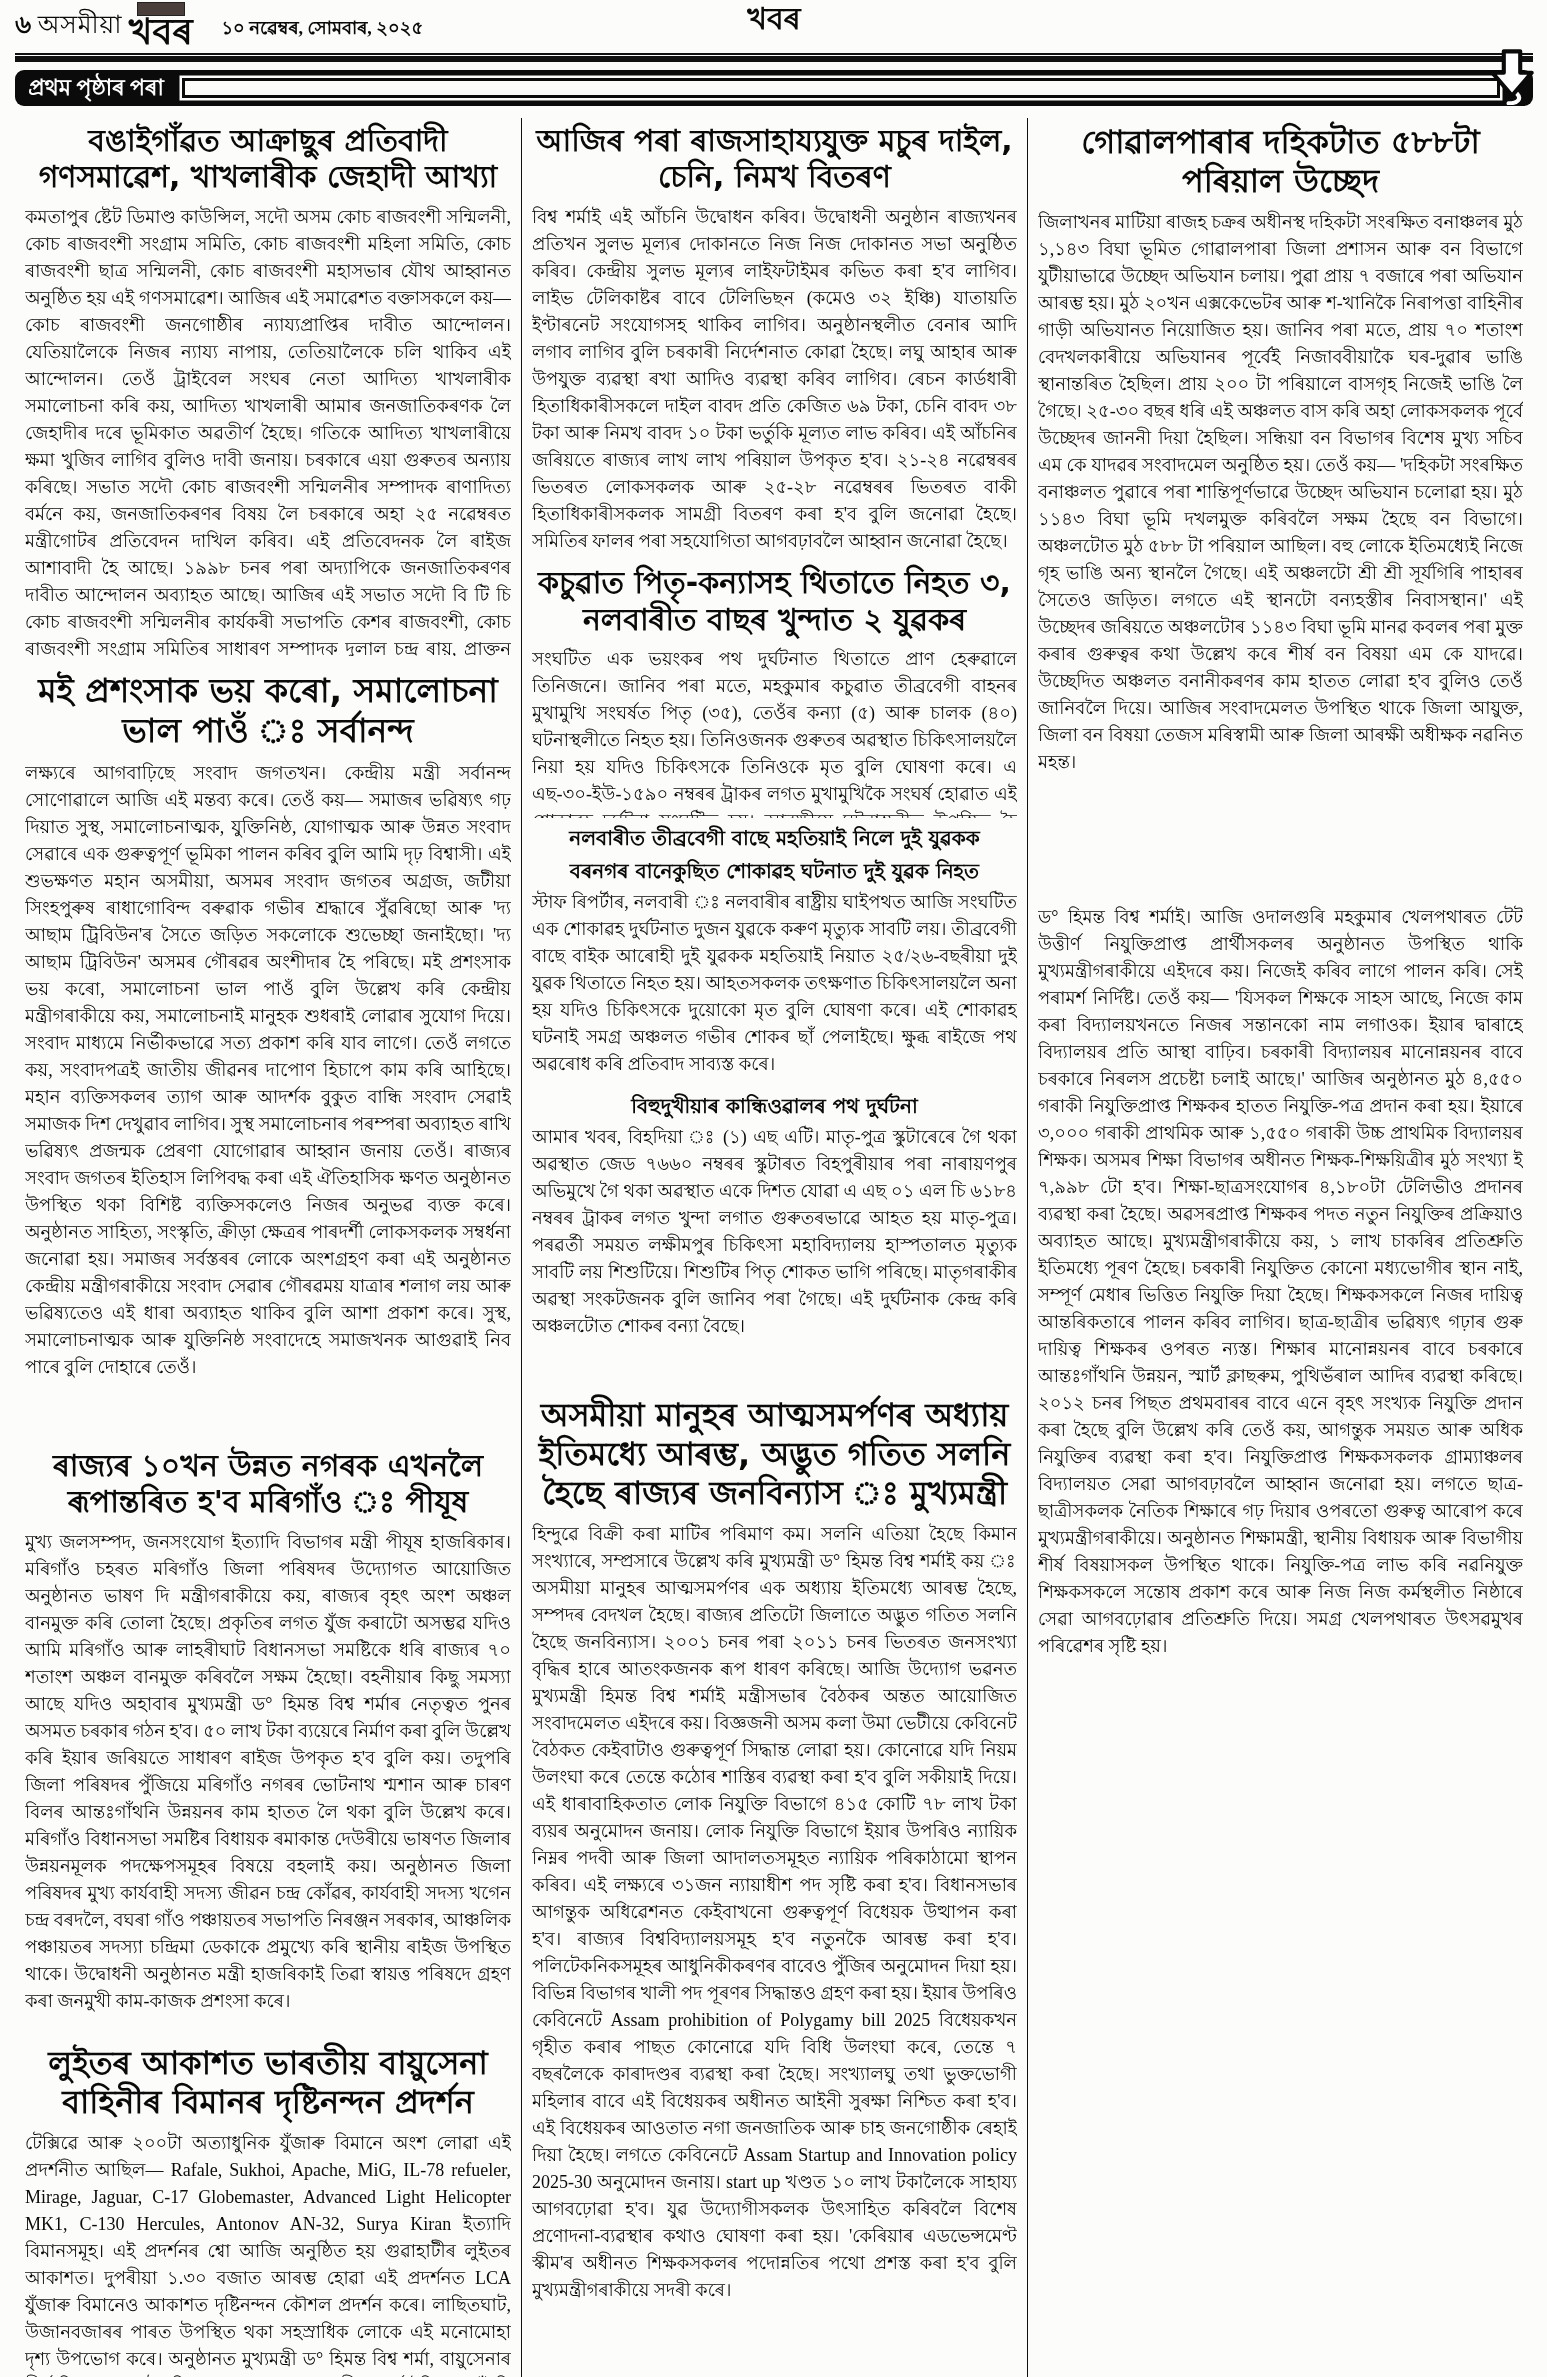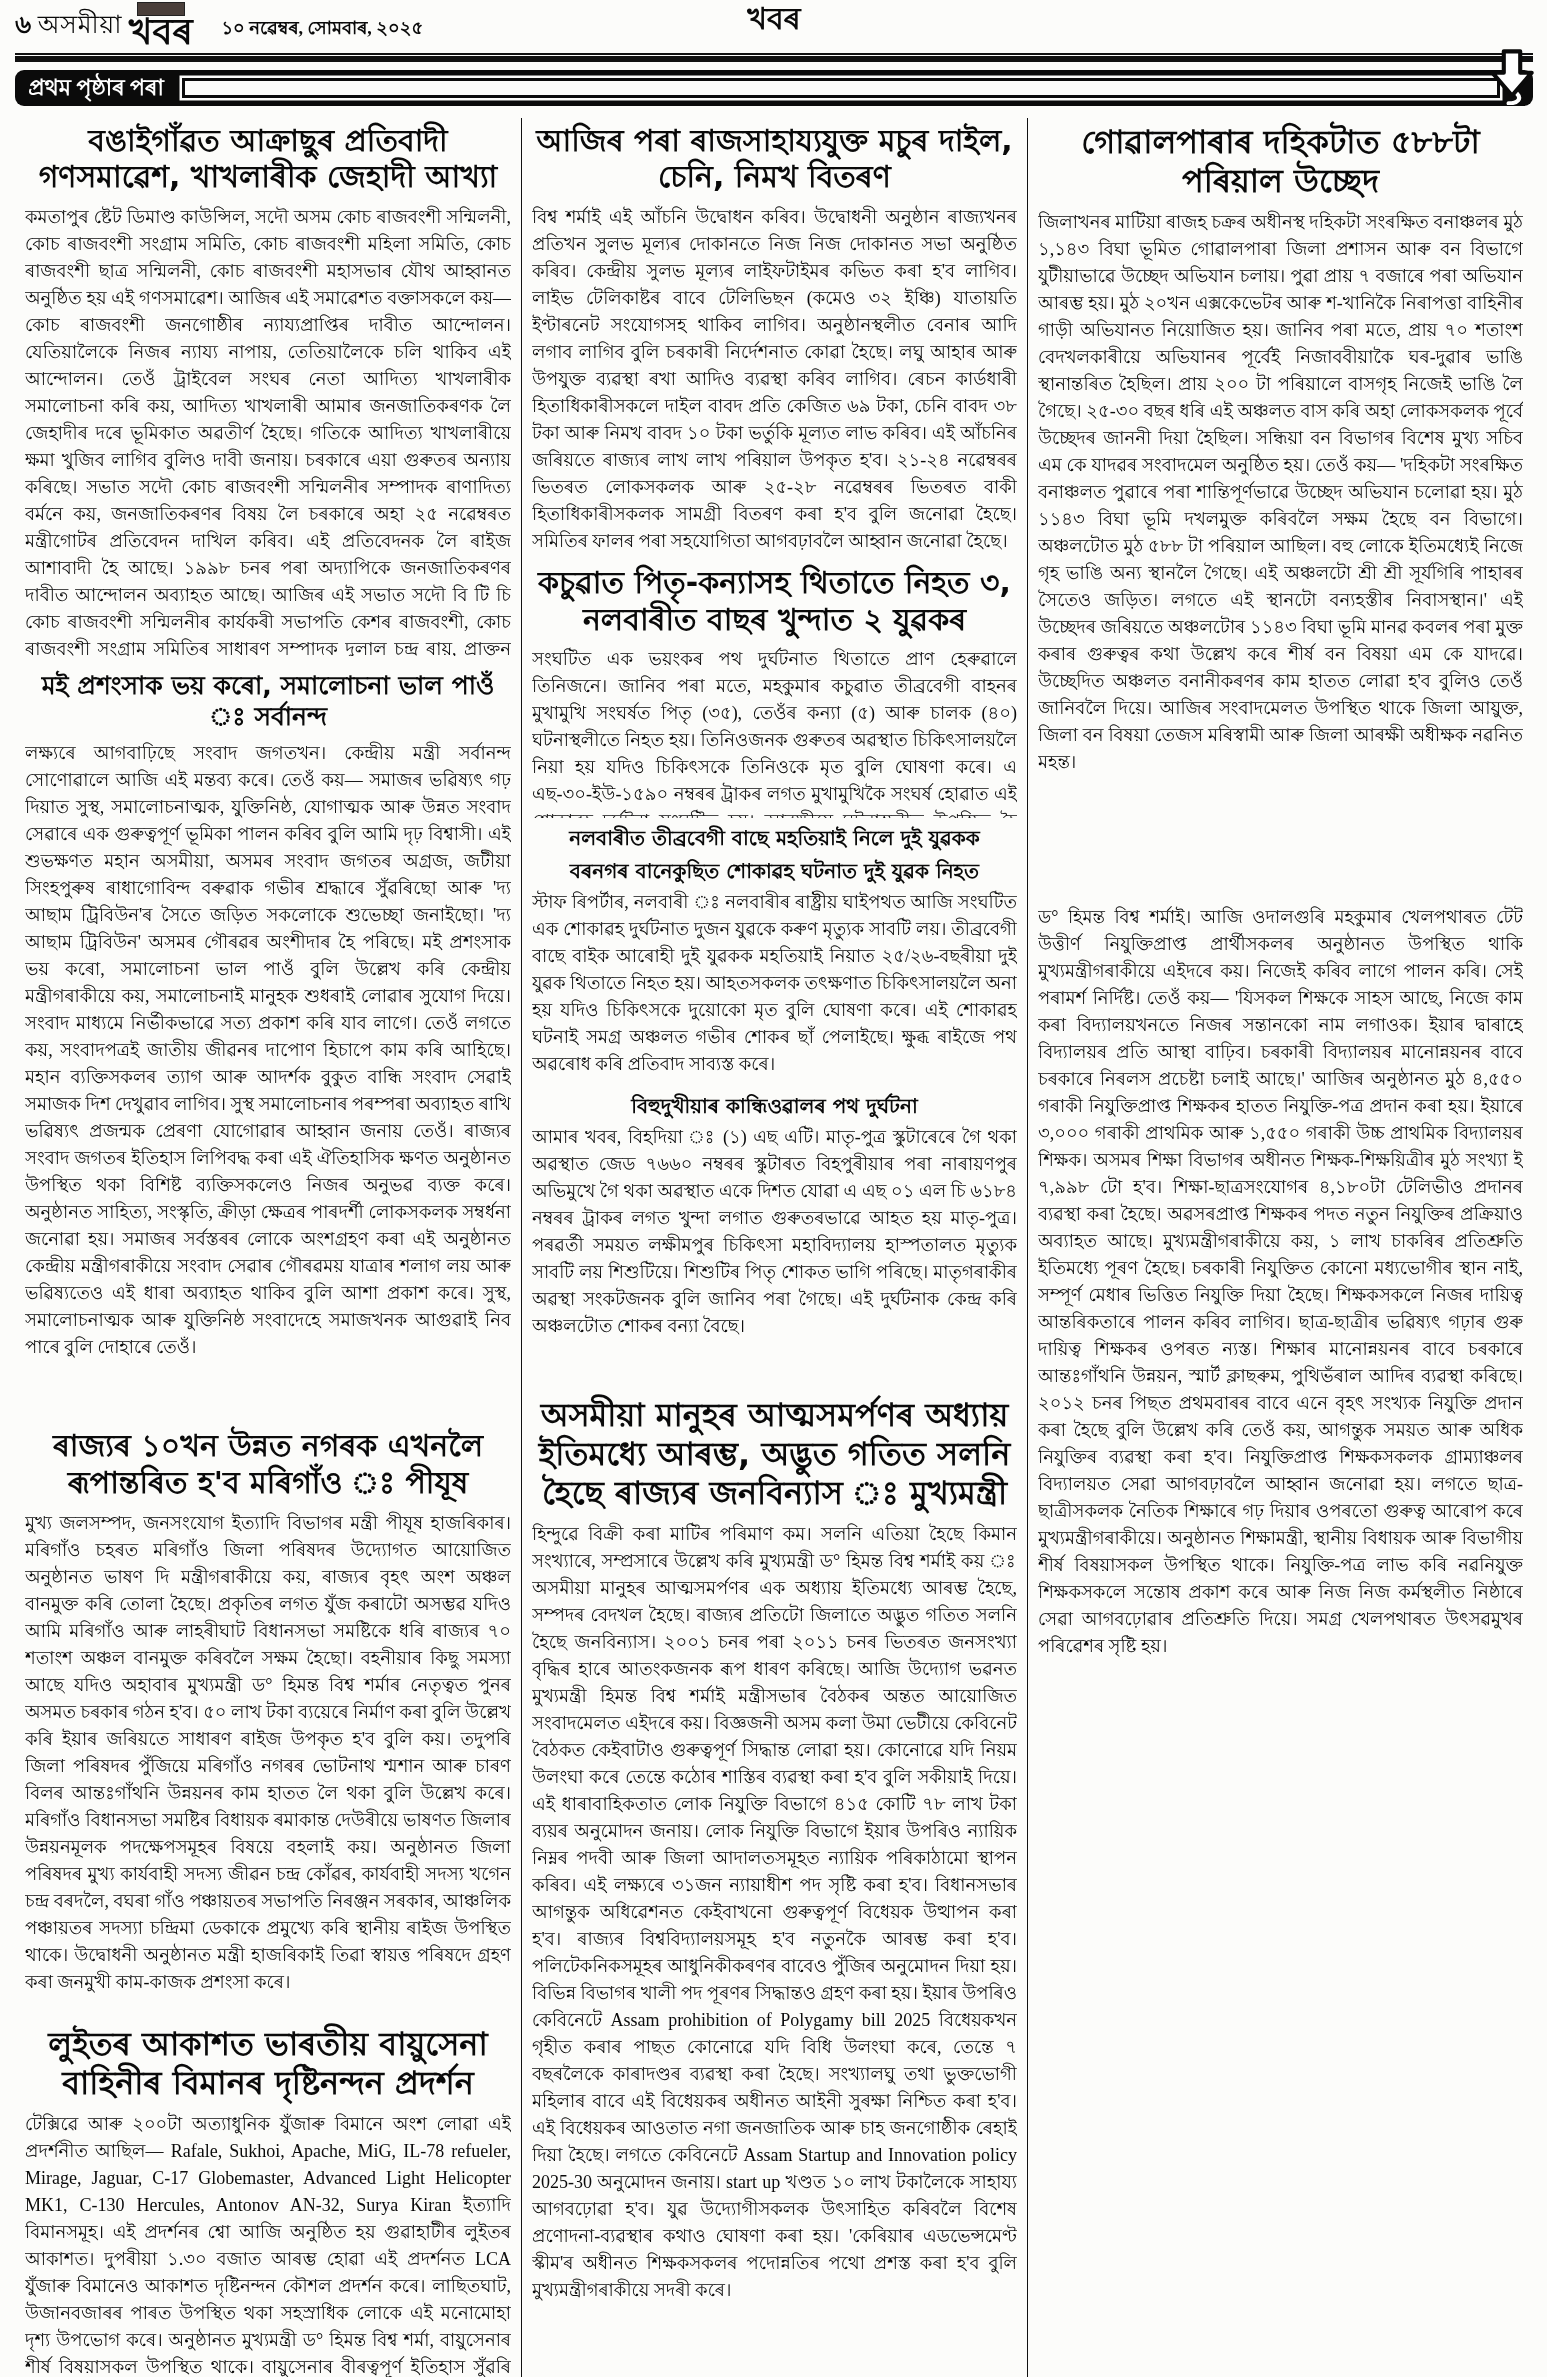--- a/index.html
+++ b/index.html
@@ -47,21 +47,21 @@
   .col{ padding:0 10px; overflow:hidden; }
   .col + .col{ border-left:1.6px solid #111; }
   article{ margin-bottom:15px; }
   .headline{
     font-weight:bold; text-align:center; line-height:1.22;
     font-family:"DejaVu Sans","Liberation Sans",sans-serif;
     margin:5px 0 8.2px 0; letter-spacing:0;
   }
   .h-xl{ font-size:32px; }
   .h-lg{ font-size:30px; }
-  .h-md{ font-size:25px; }
+  .h-md{ font-size:33px; }
   .subhead{
     font-weight:bold; text-align:center; font-size:20px; line-height:1.3;
     margin:6.6px 0 5px 0; font-family:"DejaVu Sans","Liberation Sans",sans-serif;
   }
   .body-text{
     font-size:18px; line-height:1.5; text-align:justify; overflow:hidden;
     word-break:break-word;
   }
   .bt-a{height:452px;} .bt-b{height:673px;} .bt-c{height:500px;} .bt-d{height:337px;}
   .bt-e{height:346px;} .bt-f1{height:172px;} .bt-f2{height:198px;} .bt-f3{height:257px;}

